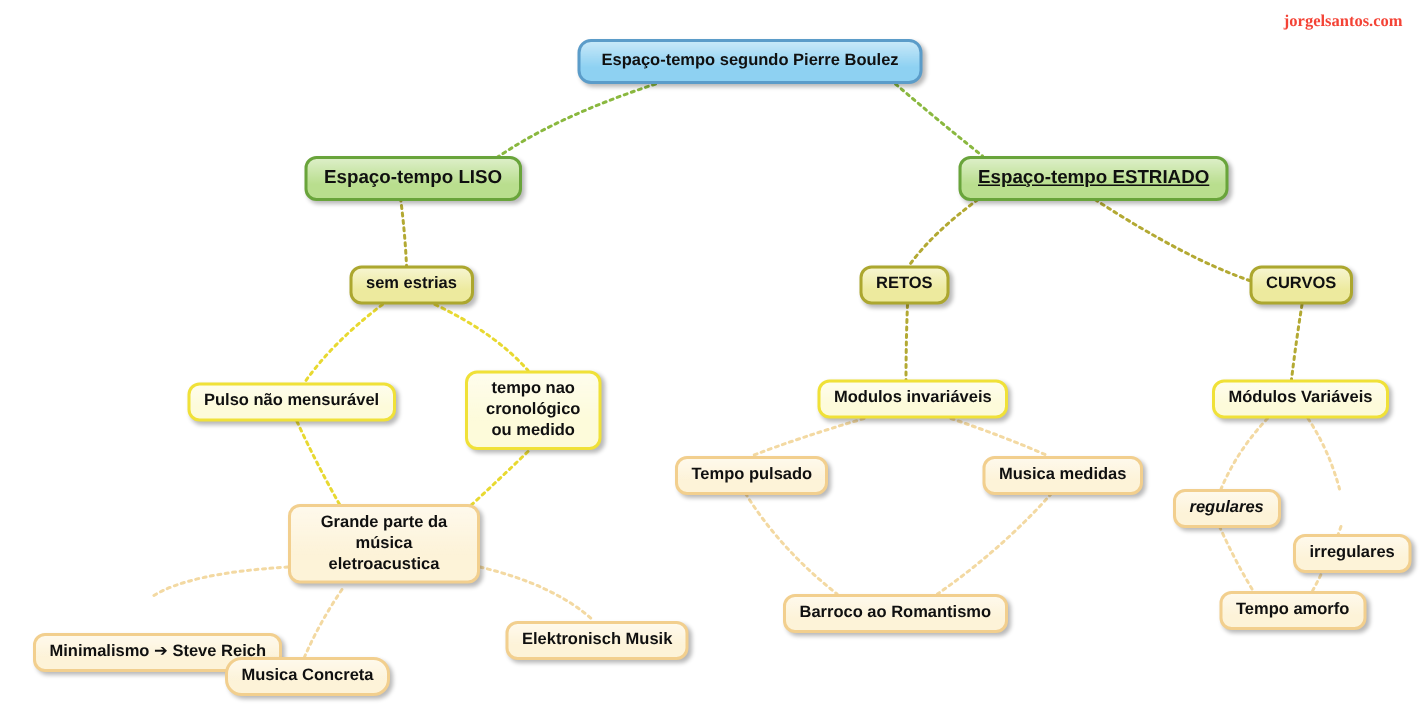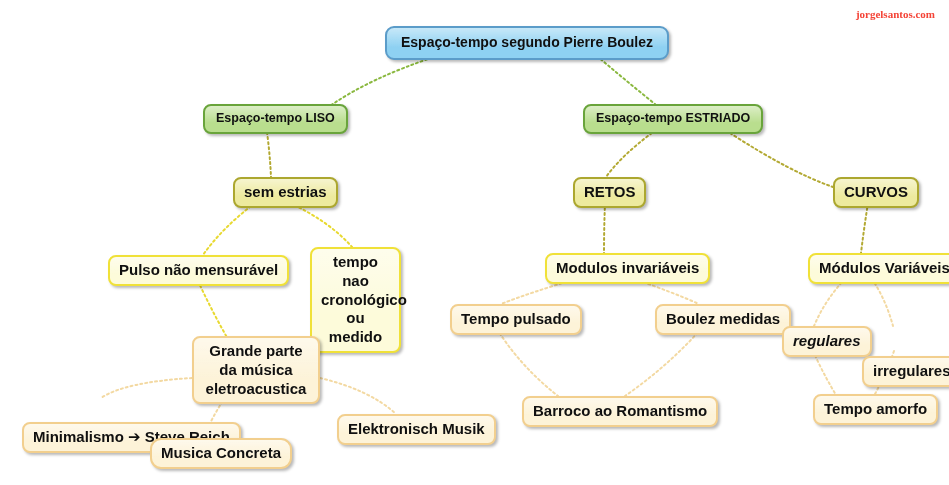--- a/index.html
+++ b/index.html
@@ -11,40 +11,40 @@
   #links{position:absolute;left:0;top:0;width:949px;height:485px;z-index:0;}
   #links path{fill:none;stroke-width:2;stroke-dasharray:2 3;stroke-linecap:round;}
   .lk-green{stroke:var(--link-green);}
   .lk-olive{stroke:var(--link-olive);}
   .lk-yellow{stroke:var(--link-yellow);}
   .lk-cream{stroke:var(--link-cream);}
 
   .node{
     position:absolute;z-index:1;box-sizing:border-box;
     border:2px solid;border-radius:8px;
-    font-weight:bold;font-size:15px;line-height:1.25;color:#101010;
+    font-weight:bold;font-size:11px;line-height:1.25;color:#101010;
     text-align:center;padding:4px 9px;white-space:nowrap;
     box-shadow:2px 2px 3px rgba(0,0,0,.28);
     background-image:linear-gradient(rgba(255,255,255,.5),rgba(255,255,255,0) 65%);
   }
   .wrap{white-space:normal;}
 
-  .k-root{background-color:var(--root-fill);border-color:var(--root-border);font-size:14px;padding:6px 14px;border-radius:9px;}
+  .k-root{background-color:var(--root-fill);border-color:var(--root-border);font-size:11px;padding:6px 14px;border-radius:9px;}
   .k-branch{background-color:var(--branch-fill);border-color:var(--branch-border);font-size:12.5px;padding:5px 11px;}
   .k-olive{background-color:var(--olive-fill);border-color:var(--olive-border);}
   .k-yellow{background-color:var(--yellow-fill);border-color:var(--yellow-border);}
   .k-cream{background-color:var(--cream-fill);border-color:var(--cream-border);}
 
   .n-root{left:385px;top:26px;}
   .n-liso{left:203px;top:104px;}
-  .n-estriado{left:583px;top:104px;}
+  .n-estriado{left:639px;top:104px;text-decoration:underline;}
   .n-sem{left:233px;top:177px;}
   .n-retos{left:573px;top:177px;}
   .n-curvos{left:833px;top:177px;}
-  .n-pulso{left:108px;top:255px;text-align:center;}
+  .n-pulso{left:125px;top:255px;text-align:center;}
   .n-temponao{left:310px;top:247px;width:91px;}
   .n-modinvar{left:545px;top:253px;}
   .n-modvar{left:808px;top:253px;}
   .n-pulsado{left:450px;top:304px;}
   .n-alturas{left:655px;top:304px;}
   .n-regulares{left:782px;top:326px;font-style:italic;}
   .n-irregulares{left:862px;top:326px;margin-top:30px;}
   .n-grande{left:192px;top:336px;width:128px;}
   .n-minimal{left:22px;top:398px;margin-top:24px;}
   .n-concreta{left:150px;top:438px;border-radius:11px;}
@@ -90,21 +90,21 @@
 <div class="node k-branch n-liso">Espaço-tempo LISO</div>
 <div class="node k-branch n-estriado">Espaço-tempo ESTRIADO</div>
 <div class="node k-olive n-sem">sem estrias</div>
 <div class="node k-olive n-retos">RETOS</div>
 <div class="node k-olive n-curvos">CURVOS</div>
 <div class="node k-yellow n-pulso">Pulso não mensurável</div>
 <div class="node k-yellow n-temponao wrap">tempo nao cronológico ou medido</div>
 <div class="node k-yellow n-modinvar">Modulos invariáveis</div>
 <div class="node k-yellow n-modvar">Módulos Variáveis</div>
 <div class="node k-cream n-pulsado">Tempo pulsado</div>
-<div class="node k-cream n-alturas">Boulez medidas</div>
+<div class="node k-cream n-alturas">Musica medidas</div>
 <div class="node k-cream n-regulares">regulares</div>
 <div class="node k-cream n-irregulares">irregulares</div>
 <div class="node k-cream n-grande wrap">Grande parte da música eletroacustica</div>
 <div class="node k-cream n-minimal">Minimalismo ➔ Steve Reich</div>
 <div class="node k-cream n-concreta">Musica Concreta</div>
 <div class="node k-cream n-elektro">Elektronisch Musik</div>
 <div class="node k-cream n-barroco">Barroco ao Romantismo</div>
 <div class="node k-cream n-amorfo">Tempo amorfo</div>
 
 <div class="watermark">jorgelsantos.com</div>

